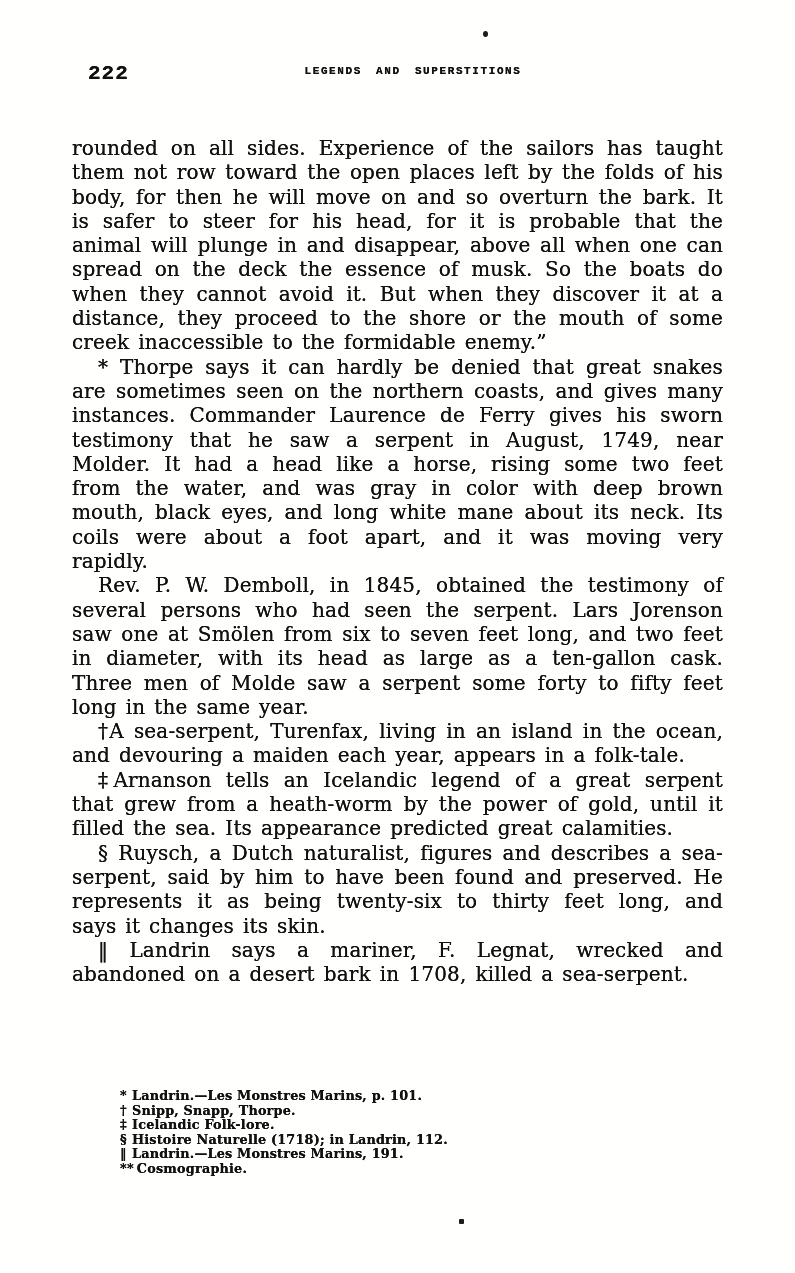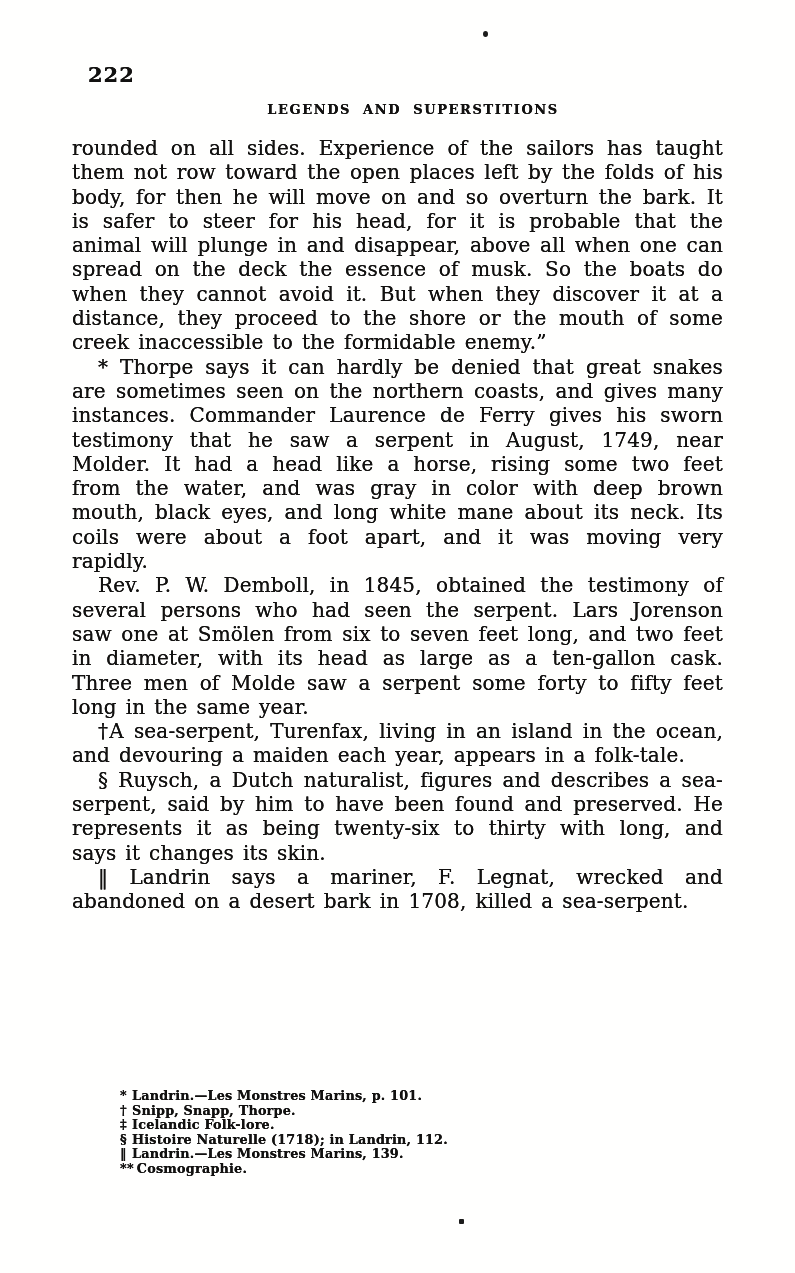--- a/index.html
+++ b/index.html
@@ -13,42 +13,42 @@
     color: #121110;
     overflow: hidden;
   }
   
   .running-head {
     position: absolute;
     top: 62px;
     left: 88px;
     width: 650px;
     height: 26px;
+    font-family: Liberation Mono, monospace;
   }
   .page-number {
     position: absolute;
     left: 0;
     top: 0;
     font-size: 21px;
     font-weight: bold;
     letter-spacing: 1px;
     text-shadow: 0 0 0.6px #121110;
   }
   .running-title {
     position: absolute;
     left: 0;
     right: 0;
     top: 3px;
     text-align: center;
-    font-size: 13px;
+    font-size: 11px;
     font-weight: bold;
     letter-spacing: 1.6px;
     word-spacing: 6px;
     text-shadow: 0 0 0.4px #121110;
-    margin-top: 37px;
   }
   
   .text-block {
     position: absolute;
     top: 110px;
     left: 72px;
     width: 651px;
     font-size: 20px;
     line-height: 24.3px;
     text-align: justify;
@@ -92,39 +92,40 @@
   <div class="running-head">
     <span class="page-number">222</span>
     <span class="running-title">LEGENDS AND SUPERSTITIONS</span>
   </div>
 
   <div class="text-block">
     <p class="no-indent">rounded on all sides.  Experience of the sailors has taught them not row toward the open places left by the folds of his body, for then he will move on and so overturn the bark.  It is safer to steer for his head, for it is probable that the animal will plunge in and disappear, above all when one can spread on the deck the essence of musk.  So the boats do when they cannot avoid it.  But when they discover it at a distance, they proceed to the shore or the mouth of some creek inaccessible to the formidable enemy.”</p>
     <p>* Thorpe says it can hardly be denied that great snakes are sometimes seen on the northern coasts, and gives many instances.  Commander Laurence de Ferry gives his sworn testimony that he saw a serpent in August, 1749, near Molder.  It had a head like a horse, rising some two feet from the water, and was gray in color with deep brown mouth, black eyes, and long white mane about its neck. Its coils were about a foot apart, and it was moving very rapidly.</p>
     <p>Rev. P. W. Demboll, in 1845, obtained the testimony of several persons who had seen the serpent.  Lars Jorenson saw one at Smölen from six to seven feet long, and two feet in diameter, with its head as large as a ten-gallon cask. Three men of Molde saw a serpent some forty to fifty feet long in the same year.</p>
     <p>†A sea-serpent, Turenfax, living in an island in the ocean, and devouring a maiden each year, appears in a folk-tale.</p>
-    <p>§ Ruysch, a Dutch naturalist, figures and describes a sea-serpent, said by him to have been found and preserved. He represents it as being twenty-six to thirty with long, and says it changes its skin.</p>
+    <p>‡Arnanson tells an Icelandic legend of a great serpent that grew from a  heath-worm by the power of gold, until it filled the sea.  Its appearance predicted great calamities.</p>
+    <p>§ Ruysch, a Dutch naturalist, figures and describes a sea-serpent, said by him to have been found and preserved. He represents it as being twenty-six to thirty feet long, and says it changes its skin.</p>
     <p>‖ Landrin says a mariner, F. Legnat, wrecked and abandoned on a desert bark in 1708, killed a sea-serpent.</p>
   </div>
 
   <div class="footnotes">
     <div class="footnote">
       <span class="fn-marker">*</span><span>Landrin.—Les Monstres Marins, p. 101.</span>
     </div>
     <div class="footnote">
       <span class="fn-marker">†</span><span>Snipp, Snapp, Thorpe.</span>
     </div>
     <div class="footnote">
       <span class="fn-marker">‡</span><span>Icelandic Folk-lore.</span>
     </div>
     <div class="footnote">
       <span class="fn-marker">§</span><span>Histoire Naturelle (1718); in Landrin, 112.</span>
     </div>
     <div class="footnote">
-      <span class="fn-marker">‖</span><span>Landrin.—Les Monstres Marins, 139.</span>
+      <span class="fn-marker">‖</span><span>Landrin.—Les Monstres Marins, 191.</span>
     </div>
     <div class="footnote">
       <span class="fn-marker">**</span><span>Cosmographie.</span>
     </div>
   </div>
 
   <span class="speck speck-bottom"></span>
 
 </div>
 

